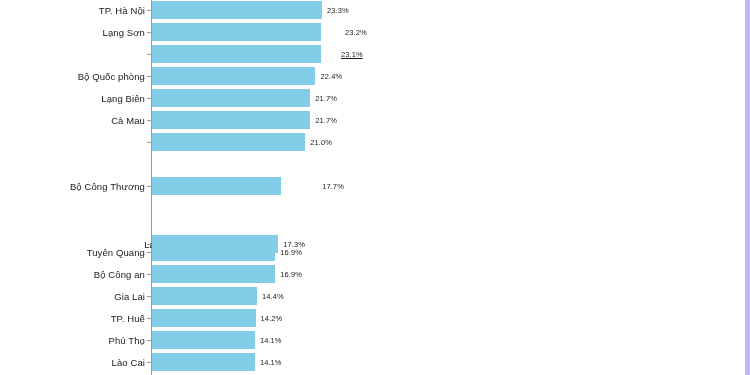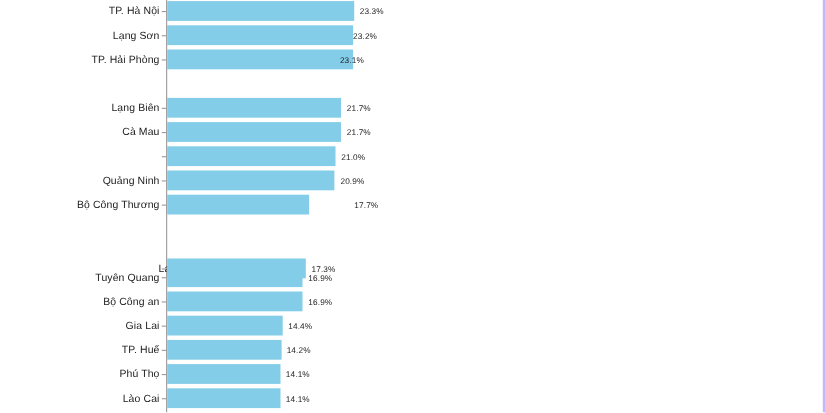--- a/index.html
+++ b/index.html
@@ -13,21 +13,21 @@
     overflow: hidden;
     font-family: "Liberation Sans", sans-serif;
   }
 
   #chart-root {
     position: relative;
     width: 750px;
     height: 375px;
     background: #ffffff;
     box-sizing: border-box;
-    border-right: 2px solid #c4b5fd;
+    border-right: 5px solid #c4b5fd;
   }
 
   
   .plot {
     position: absolute;
     left: 0;
     top: 0;
     width: 750px;
     height: 375px;
   }
@@ -108,50 +108,49 @@
         <div class="row" style="top: 0px;">
           <div class="cat-label">TP. Hà Nội</div>
           <div class="tick"></div>
           <div class="bar" style="width: 170px; background: rgb(132, 205, 232);"></div>
           <div class="val-label" style="left: 327px;">23.3%</div>
         </div>
         <div class="row" style="top: 22px;">
           <div class="cat-label">Lạng Sơn</div>
           <div class="tick"></div>
           <div class="bar" style="width: 169.27px; background: rgb(132, 205, 232);"></div>
-          <div class="val-label" style="left: 321px;">23.2%</div>
+          <div class="val-label" style="left: 345px;">23.2%</div>
         </div>
         <div class="row" style="top: 44px;">
-          <div class="cat-label">TP. Hải Phòng</div>
           <div class="tick"></div>
           <div class="bar" style="width: 168.541px; background: rgb(132, 205, 232);"></div>
-          <div class="val-label" style="left: 309px;">23.1%</div>
+          <div class="val-label" style="left: 341px; text-decoration: underline;">23.1%</div>
+        </div>
+        <div class="row" style="top: 66px;">
+          <div class="cat-label">Bộ Quốc phòng</div>
+          <div class="tick"></div>
+          <div class="bar" style="width: 163.433px; background: rgb(132, 205, 232);"></div>
+          <div class="val-label" style="left: 320.433px;">22.4%</div>
         </div>
         <div class="row" style="top: 88px;">
           <div class="cat-label">Lạng Biên</div>
           <div class="tick"></div>
           <div class="bar" style="width: 158.326px; background: rgb(132, 205, 232);"></div>
           <div class="val-label" style="left: 315.326px;">21.7%</div>
         </div>
         <div class="row" style="top: 110px;">
           <div class="cat-label">Cà Mau</div>
           <div class="tick"></div>
           <div class="bar" style="width: 158.326px; background: rgb(132, 205, 232);"></div>
           <div class="val-label" style="left: 315.326px;">21.7%</div>
         </div>
         <div class="row" style="top: 132px;">
           <div class="tick"></div>
           <div class="bar" style="width: 153.219px; background: rgb(132, 205, 232);"></div>
           <div class="val-label" style="left: 310.219px;">21.0%</div>
-        </div>
-        <div class="row" style="top: 154px;">
-          <div class="cat-label">Quảng Ninh</div>
-          <div class="tick"></div>
-          <div class="bar" style="width: 152.489px; background: rgb(132, 205, 232);"></div>
-          <div class="val-label" style="left: 309.489px;">20.9%</div>
         </div>
         <div class="row" style="top: 176px;">
           <div class="cat-label">Bộ Công Thương</div>
           <div class="tick"></div>
           <div class="bar" style="width: 129.142px; background: rgb(132, 205, 232);"></div>
           <div class="val-label" style="left: 286.142px; margin-left: 36px;">17.7%</div>
         </div>
         <div class="row" style="top: 234px; padding-left: 38px;">
           <div class="cat-label">Lai Châu</div>
           <div class="tick"></div>

